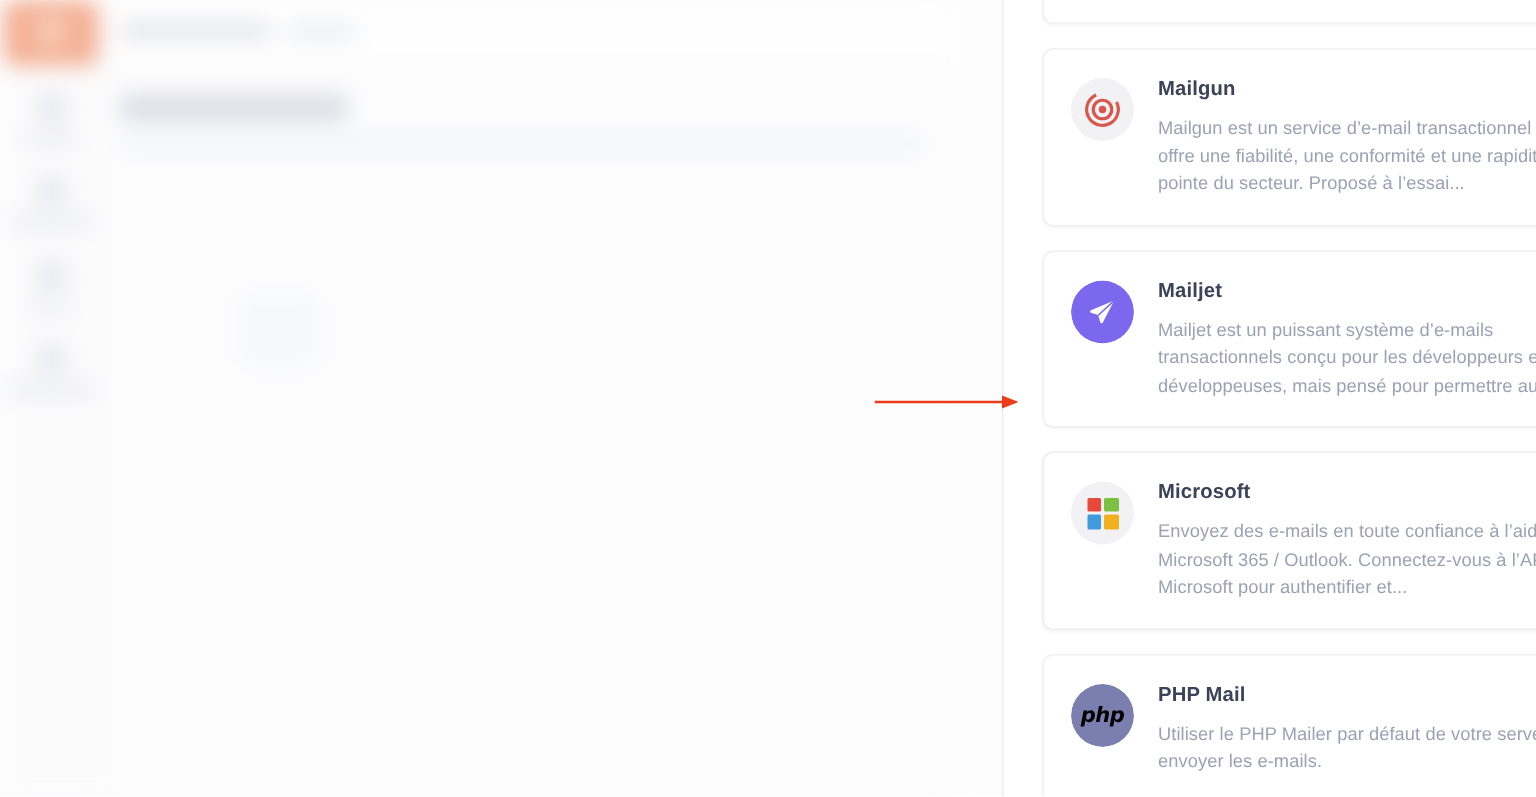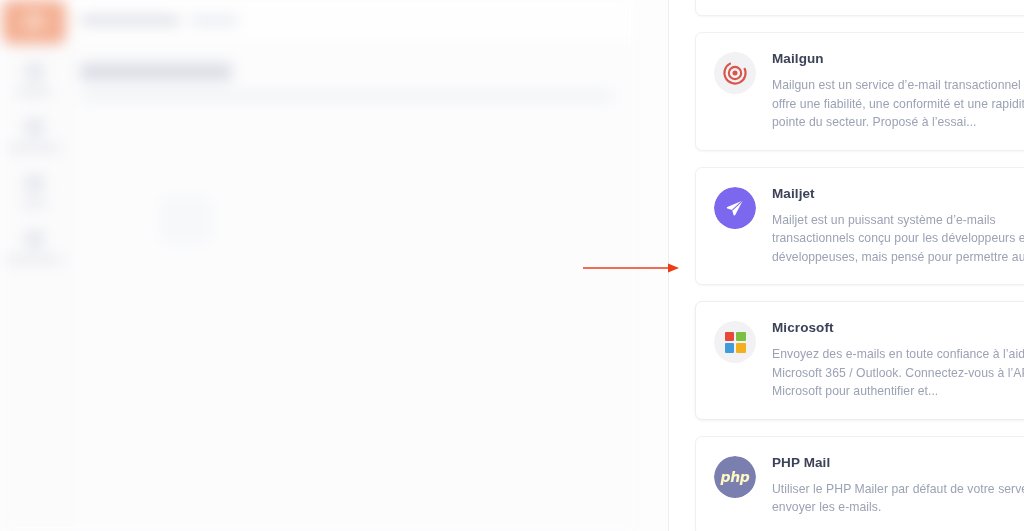--- a/index.html
+++ b/index.html
@@ -188,21 +188,21 @@
     display: flex; align-items: center; justify-content: center;
   }
   .php-circle {
     width: 42px; height: 42px;
     border-radius: 50%;
     display: flex; align-items: center; justify-content: center;
     font-family: "DejaVu Sans", sans-serif;
     font-style: italic;
     font-weight: bold;
     font-size: 14px;
-    color: #fef9c3;
+    color: #000000;
     letter-spacing: -0.3px;
   }
 
   
   .arrow {
     position: absolute;
     left: 583px;
     top: 262px;
     width: 96px;
     height: 12px;

